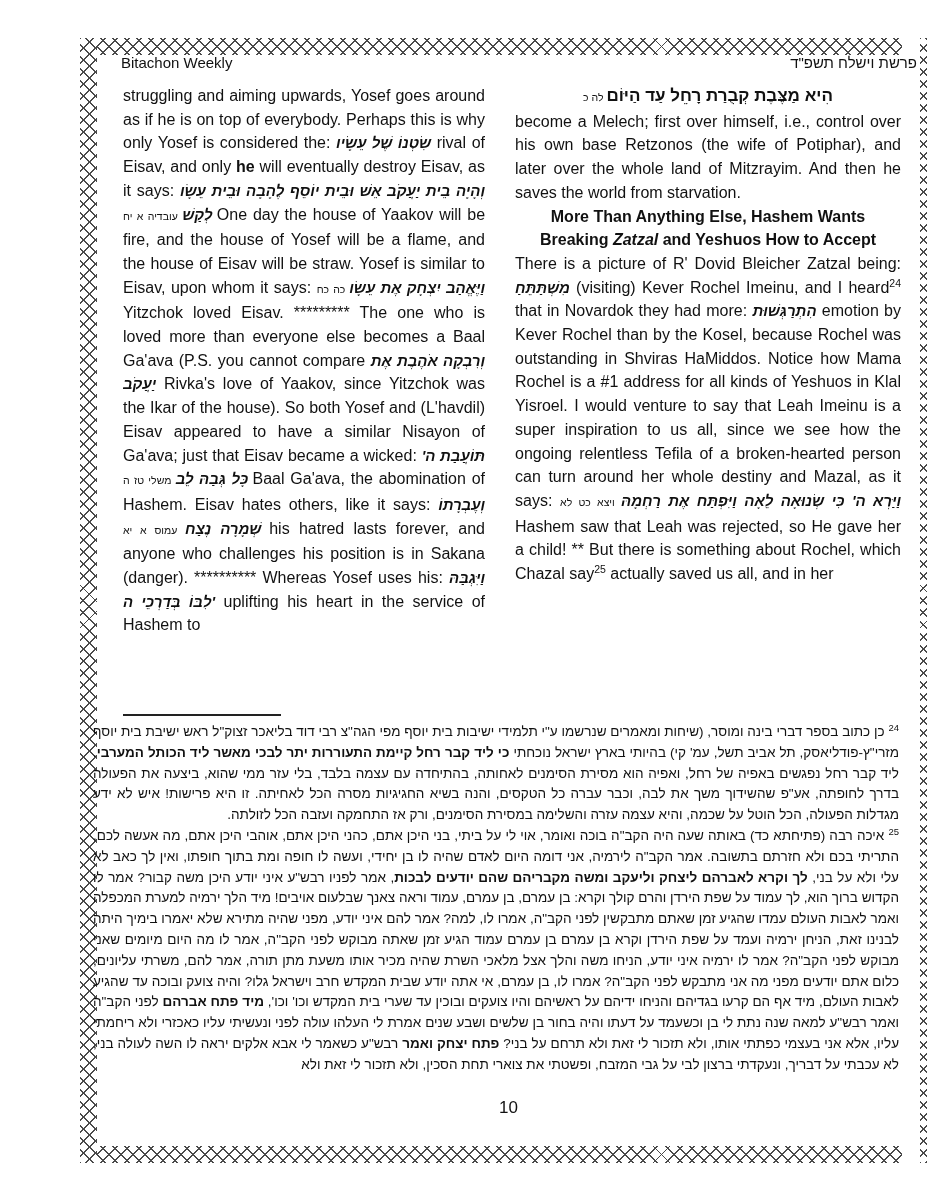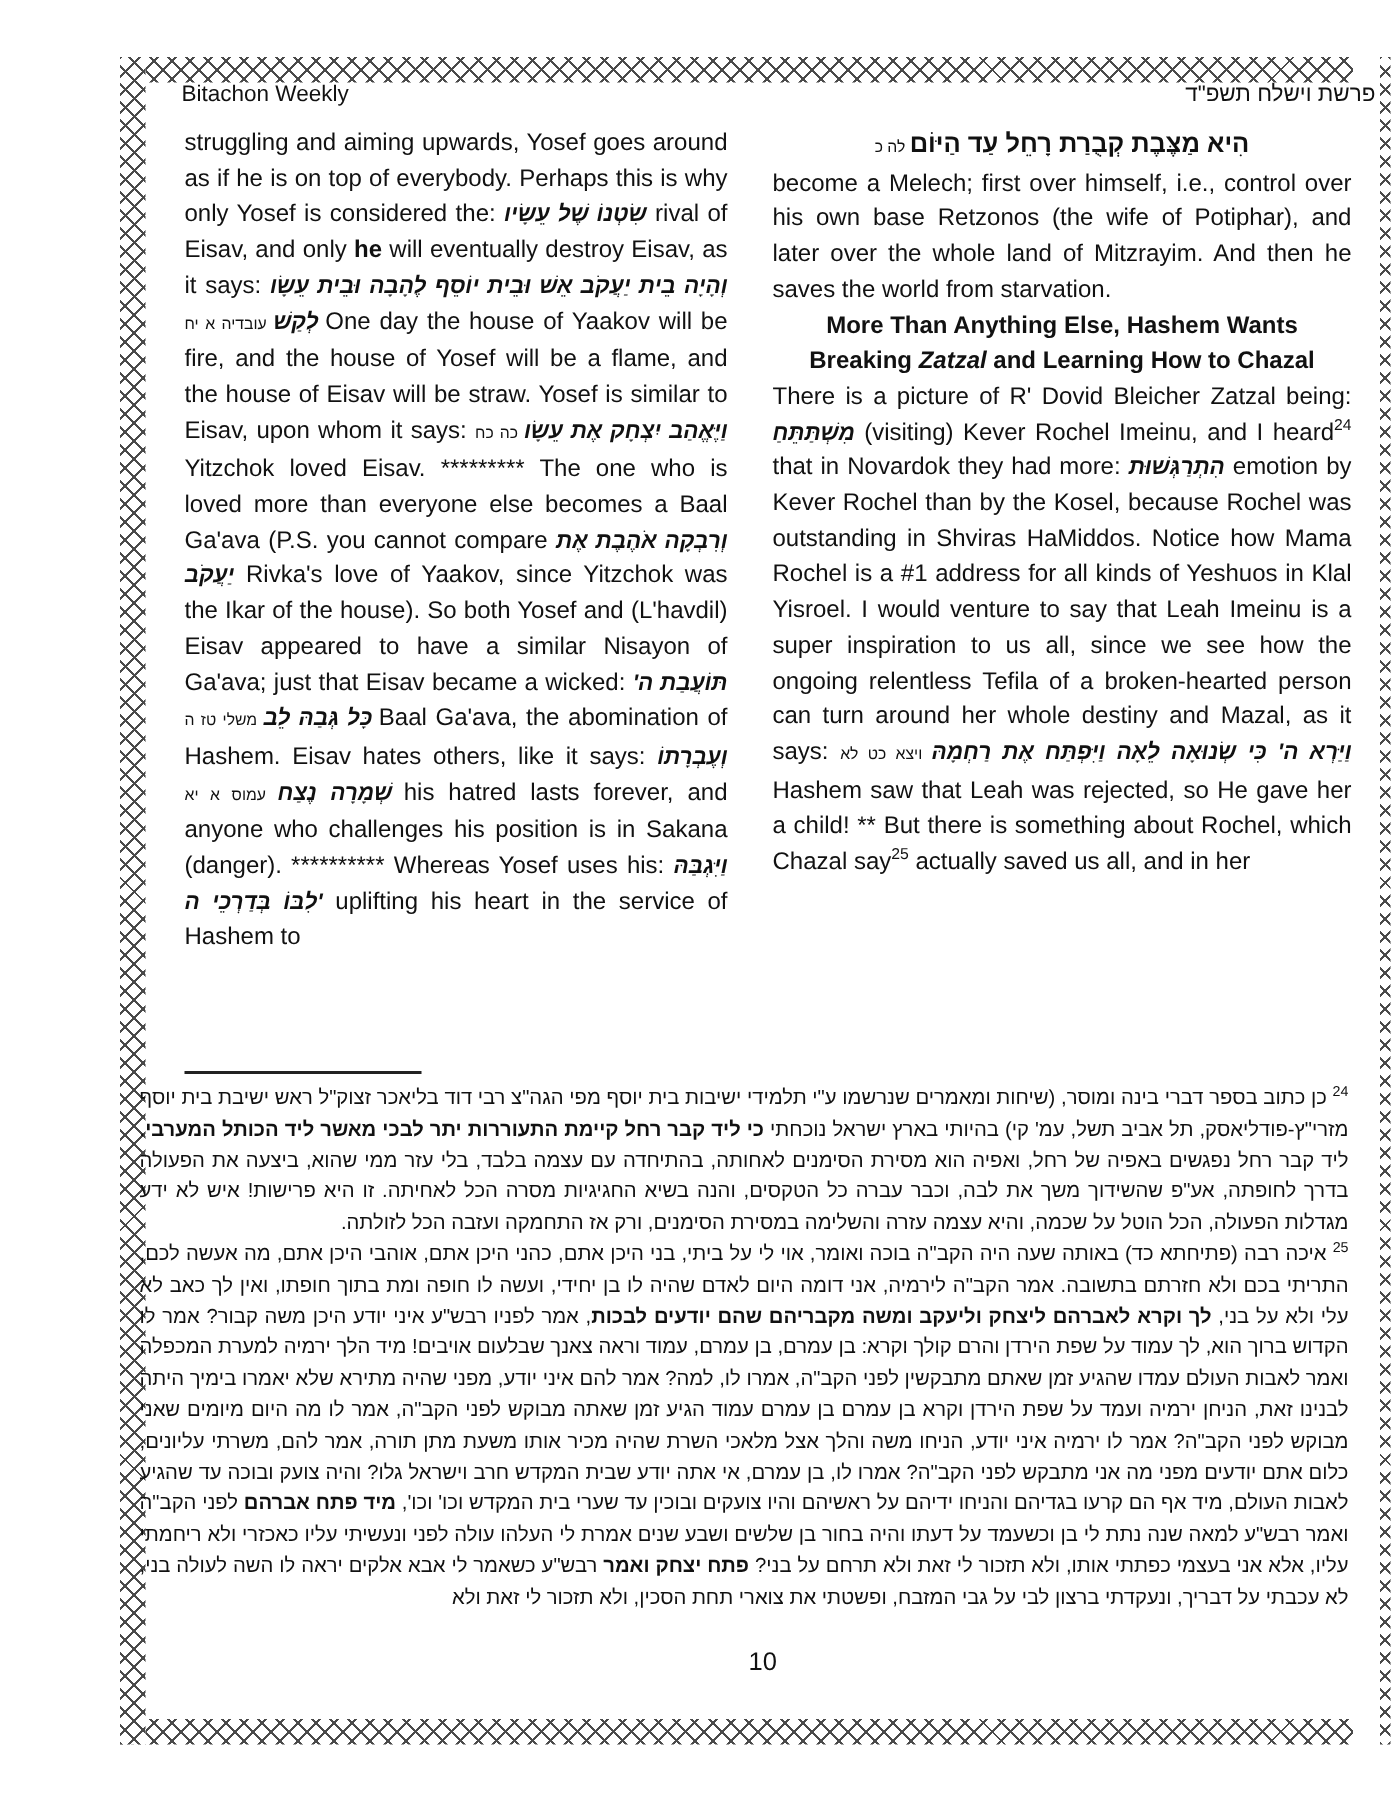--- a/index.html
+++ b/index.html
@@ -57,21 +57,21 @@
     <span class="heb">פרשת וישלח תשפ"ד</span>
   </div>
 
   <div class="columns">
     <div class="col col-left">
         <div class="blk blk-p"><span>struggling and aiming upwards, </span><span class="s-i">Yosef</span><span> goes around as if he is on top of everybody. Perhaps this is why only </span><span class="s-i">Yosef</span><span> is considered the: </span><span class="s-he">שִׂטְנוֹ שֶׁל עֵשָׂיו</span><span> rival of </span><span class="s-i">Eisav</span><span>, and only </span><span class="s-b">he</span><span> will eventually destroy </span><span class="s-i">Eisav</span><span>, as it says: </span><span class="s-he">וְהָיָה בֵית יַעֲקֹב אֵשׁ וּבֵית יוֹסֵף לֶהָבָה וּבֵית עֵשָׂו לְקַשׁ</span><span class="s-hesrc"> עובדיה א יח </span><span>One day the house of </span><span class="s-i">Yaakov</span><span> will be fire, and the house of </span><span class="s-i">Yosef</span><span> will be a flame, and the house of </span><span class="s-i">Eisav</span><span> will be straw. </span><span class="s-i">Yosef</span><span> is similar to </span><span class="s-i">Eisav</span><span>, upon whom it says: </span><span class="s-he">וַיֶּאֱהַב יִצְחָק אֶת עֵשָׂו</span><span class="s-hesrc"> כה כח </span><span class="s-i">Yitzchok</span><span> loved </span><span class="s-i">Eisav</span><span>. ********* The one who is loved more than everyone else becomes a </span><span class="s-i">Baal Ga'ava</span><span> (P.S. you cannot compare </span><span class="s-he">וְרִבְקָה אֹהֶבֶת אֶת יַעֲקֹב</span><span> </span><span class="s-i">Rivka's</span><span> love of </span><span class="s-i">Yaakov</span><span>, since </span><span class="s-i">Yitzchok</span><span> was the </span><span class="s-i">Ikar</span><span> of the house). So both </span><span class="s-i">Yosef</span><span> and (</span><span class="s-i">L'havdil</span><span>) </span><span class="s-i">Eisav</span><span> appeared to have a similar </span><span class="s-i">Nisayon</span><span> of </span><span class="s-i">Ga'ava</span><span>; just that </span><span class="s-i">Eisav</span><span> became a wicked: </span><span class="s-he">תּוֹעֲבַת ה' כָּל גְּבַהּ לֵב</span><span class="s-hesrc"> משלי טז ה </span><span class="s-i">Baal Ga'ava</span><span>, the abomination of Hashem. </span><span class="s-i">Eisav</span><span> hates others, like it says: </span><span class="s-he">וְעֶבְרָתוֹ שְׁמָרָה נֶצַח</span><span class="s-hesrc"> עמוס א יא </span><span>his hatred lasts forever, and anyone who challenges his position is in </span><span class="s-i">Sakana</span><span> (danger). ********** Whereas </span><span class="s-i">Yosef</span><span> uses his: </span><span class="s-he">וַיִּגְבַּהּ לִבּוֹ בְּדַרְכֵי ה'</span><span> uplifting his heart in the service of Hashem to</span></div>
       </div>
     <div class="col col-right">
         <div class="blk blk-h-he"><span>הִיא מַצֶּבֶת קְבֻרַת רָחֵל עַד הַיּוֹם</span><span class="s-hesrc"> לה כ</span></div>
         <div class="blk blk-p"><span>become a </span><span class="s-i">Melech</span><span>; first over himself, i.e., control over his own base </span><span class="s-i">Retzonos</span><span> (the wife of </span><span class="s-i">Potiphar</span><span>), and later over the whole land of </span><span class="s-i">Mitzrayim</span><span>. And then he saves the world from starvation.</span></div>
-        <div class="blk blk-h-en"><span class="s-b">More Than Anything Else, Hashem Wants Breaking </span><span class="s-bi">Zatzal</span><span class="s-b"> and Learning How to Chazal</span></div>
+        <div class="blk blk-h-en"><span class="s-b">More Than Anything Else, Hashem Wants Breaking </span><span class="s-bi">Zatzal</span><span class="s-b"> and Yeshuos How to Accept</span></div>
         <div class="blk blk-p"><span>There is a picture of R' Dovid Bleicher </span><span class="s-i">Zatzal</span><span> being: </span><span class="s-he">מִשְׁתַּתֵּחַ</span><span> (visiting) </span><span class="s-i">Kever Rochel Imeinu</span><span>, and I heard</span><span class="s-sup">24</span><span> that in </span><span class="s-i">Novardok</span><span> they had more: </span><span class="s-he">הִתְרַגְּשׁוּת</span><span> emotion by </span><span class="s-i">Kever Rochel</span><span> than by the </span><span class="s-i">Kosel</span><span>, because </span><span class="s-i">Rochel</span><span> was outstanding in </span><span class="s-i">Shviras HaMiddos</span><span>. Notice how </span><span class="s-i">Mama Rochel</span><span> is a #1 address for all kinds of </span><span class="s-i">Yeshuos</span><span> in </span><span class="s-i">Klal Yisroel</span><span>. I would venture to say that </span><span class="s-i">Leah Imeinu</span><span> is a super inspiration to us all, since we see how the ongoing relentless </span><span class="s-i">Tefila</span><span> of a broken-hearted person can turn around her whole destiny and </span><span class="s-i">Mazal</span><span>, as it says: </span><span class="s-he">וַיַּרְא ה' כִּי שְׂנוּאָה לֵאָה וַיִּפְתַּח אֶת רַחְמָהּ</span><span class="s-hesrc"> ויצא כט לא </span><span>Hashem saw that </span><span class="s-i">Leah</span><span> was rejected, so He gave her a child! ** But there is something about </span><span class="s-i">Rochel</span><span>, which </span><span class="s-i">Chazal</span><span> say</span><span class="s-sup">25</span><span> actually saved us all, and in her</span></div>
       </div>
   </div>
 
   <div class="fn-sep"></div>
   <div class="footnotes">
       <div class="blk blk-p"><span class="s-fnnum">24</span> <span>כן כתוב בספר דברי בינה ומוסר, (שיחות ומאמרים שנרשמו ע"י תלמידי ישיבות בית יוסף מפי הגה"צ רבי דוד בליאכר זצוק"ל ראש ישיבת בית יוסף מזרי"ץ-פודליאסק, תל אביב תשל, עמ' קי) בהיותי בארץ ישראל נוכחתי </span><span class="s-b">כי ליד קבר רחל קיימת התעוררות יתר לבכי מאשר ליד הכותל המערבי</span><span>. ליד קבר רחל נפגשים באפיה של רחל, ואפיה הוא מסירת הסימנים לאחותה, בהתיחדה עם עצמה בלבד, בלי עזר ממי שהוא, ביצעה את הפעולה בדרך לחופתה, אע"פ שהשידוך משך את לבה, וכבר עברה כל הטקסים, והנה בשיא החגיגיות מסרה הכל לאחיתה. זו היא פרישות! איש לא ידע מגדלות הפעולה, הכל הוטל על שכמה, והיא עצמה עזרה והשלימה במסירת הסימנים, ורק אז התחמקה ועזבה הכל לזולתה.</span></div>
       <div class="blk blk-p"><span class="s-fnnum">25</span> <span>איכה רבה (פתיחתא כד) באותה שעה היה הקב"ה בוכה ואומר, אוי לי על ביתי, בני היכן אתם, כהני היכן אתם, אוהבי היכן אתם, מה אעשה לכם, התריתי בכם ולא חזרתם בתשובה. אמר הקב"ה לירמיה, אני דומה היום לאדם שהיה לו בן יחידי, ועשה לו חופה ומת בתוך חופתו, ואין לך כאב לא עלי ולא על בני, </span><span class="s-b">לך וקרא לאברהם ליצחק וליעקב ומשה מקבריהם שהם יודעים לבכות</span><span>, אמר לפניו רבש"ע איני יודע היכן משה קבור? אמר לו הקדוש ברוך הוא, לך עמוד על שפת הירדן והרם קולך וקרא: בן עמרם, בן עמרם, עמוד וראה צאנך שבלעום אויבים! מיד הלך ירמיה למערת המכפלה ואמר לאבות העולם עמדו שהגיע זמן שאתם מתבקשין לפני הקב"ה, אמרו לו, למה? אמר להם איני יודע, מפני שהיה מתירא שלא יאמרו בימיך היתה לבנינו זאת, הניחן ירמיה ועמד על שפת הירדן וקרא בן עמרם בן עמרם עמוד הגיע זמן שאתה מבוקש לפני הקב"ה, אמר לו מה היום מיומים שאני מבוקש לפני הקב"ה? אמר לו ירמיה איני יודע, הניחו משה והלך אצל מלאכי השרת שהיה מכיר אותו משעת מתן תורה, אמר להם, משרתי עליונים, כלום אתם יודעים מפני מה אני מתבקש לפני הקב"ה? אמרו לו, בן עמרם, אי אתה יודע שבית המקדש חרב וישראל גלו? והיה צועק ובוכה עד שהגיע לאבות העולם, מיד אף הם קרעו בגדיהם והניחו ידיהם על ראשיהם והיו צועקים ובוכין עד שערי בית המקדש וכו' וכו', </span><span class="s-b">מיד פתח אברהם</span><span> לפני הקב"ה ואמר רבש"ע למאה שנה נתת לי בן וכשעמד על דעתו והיה בחור בן שלשים ושבע שנים אמרת לי העלהו עולה לפני ונעשיתי עליו כאכזרי ולא ריחמתי עליו, אלא אני בעצמי כפתתי אותו, ולא תזכור לי זאת ולא תרחם על בני? </span><span class="s-b">פתח יצחק ואמר</span><span> רבש"ע כשאמר לי אבא אלקים יראה לו השה לעולה בני, לא עכבתי על דבריך, ונעקדתי ברצון לבי על גבי המזבח, ופשטתי את צוארי תחת הסכין, ולא תזכור לי זאת ולא</span></div>
     </div>
 

